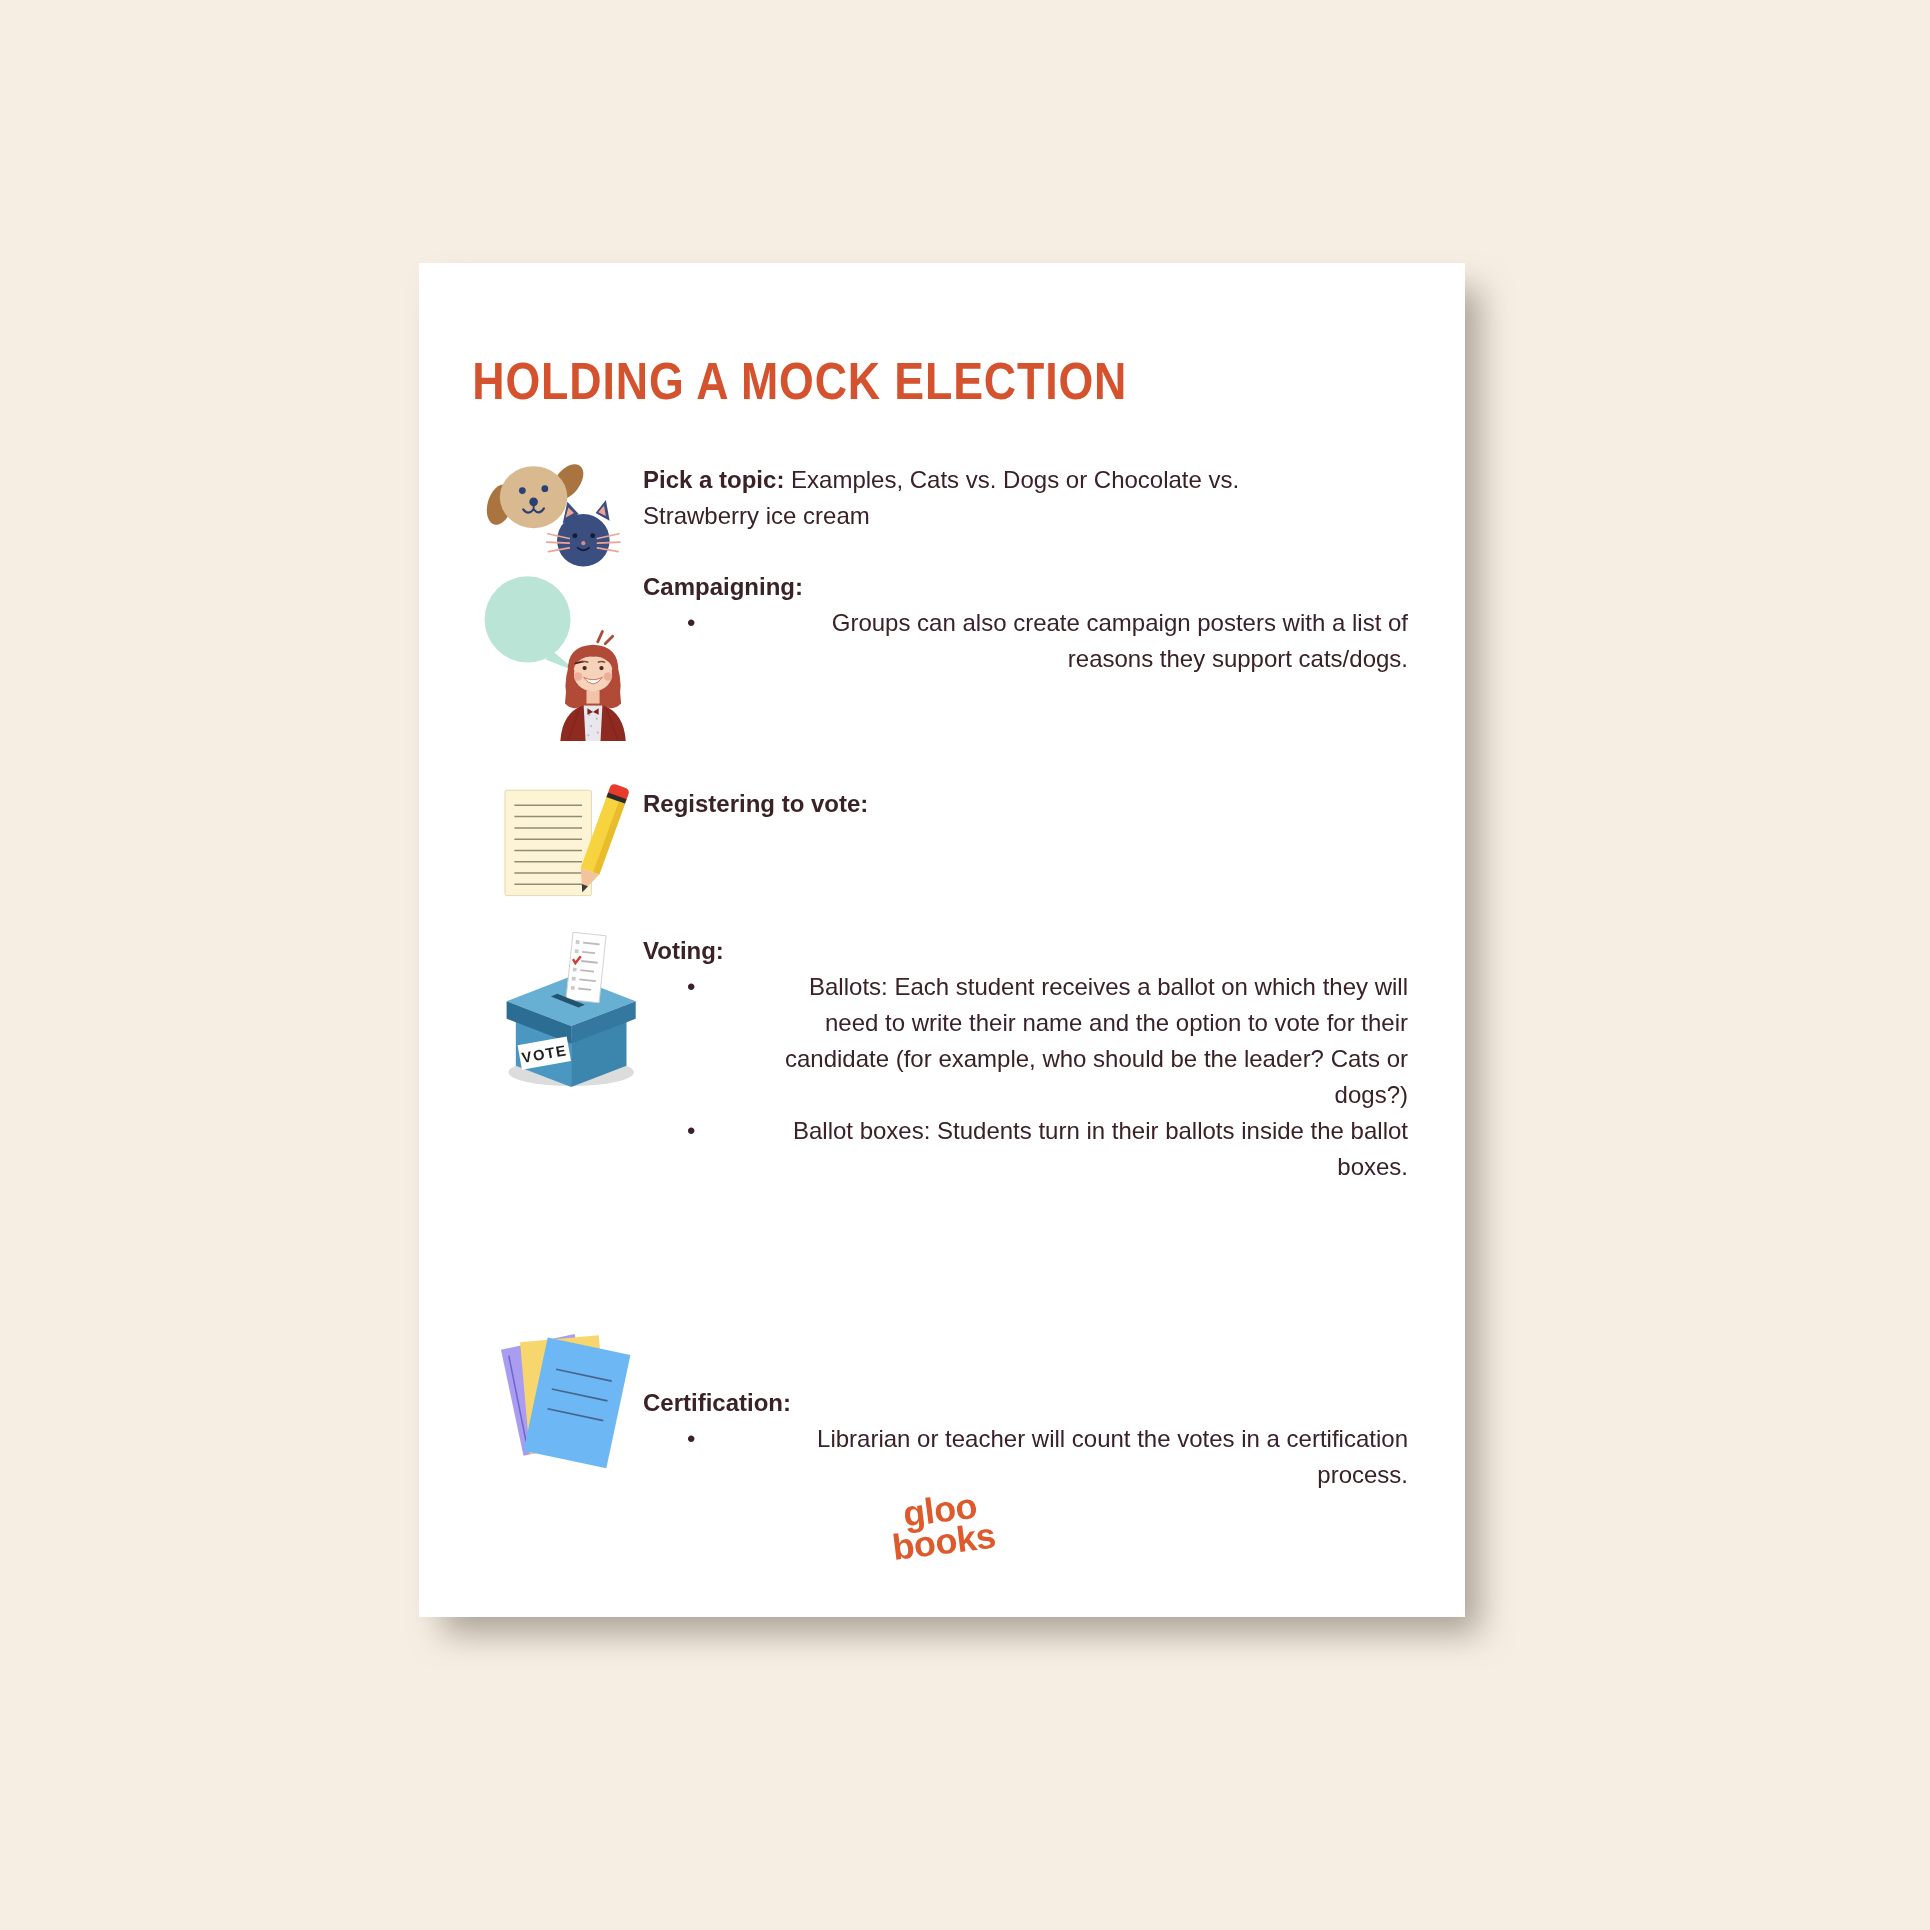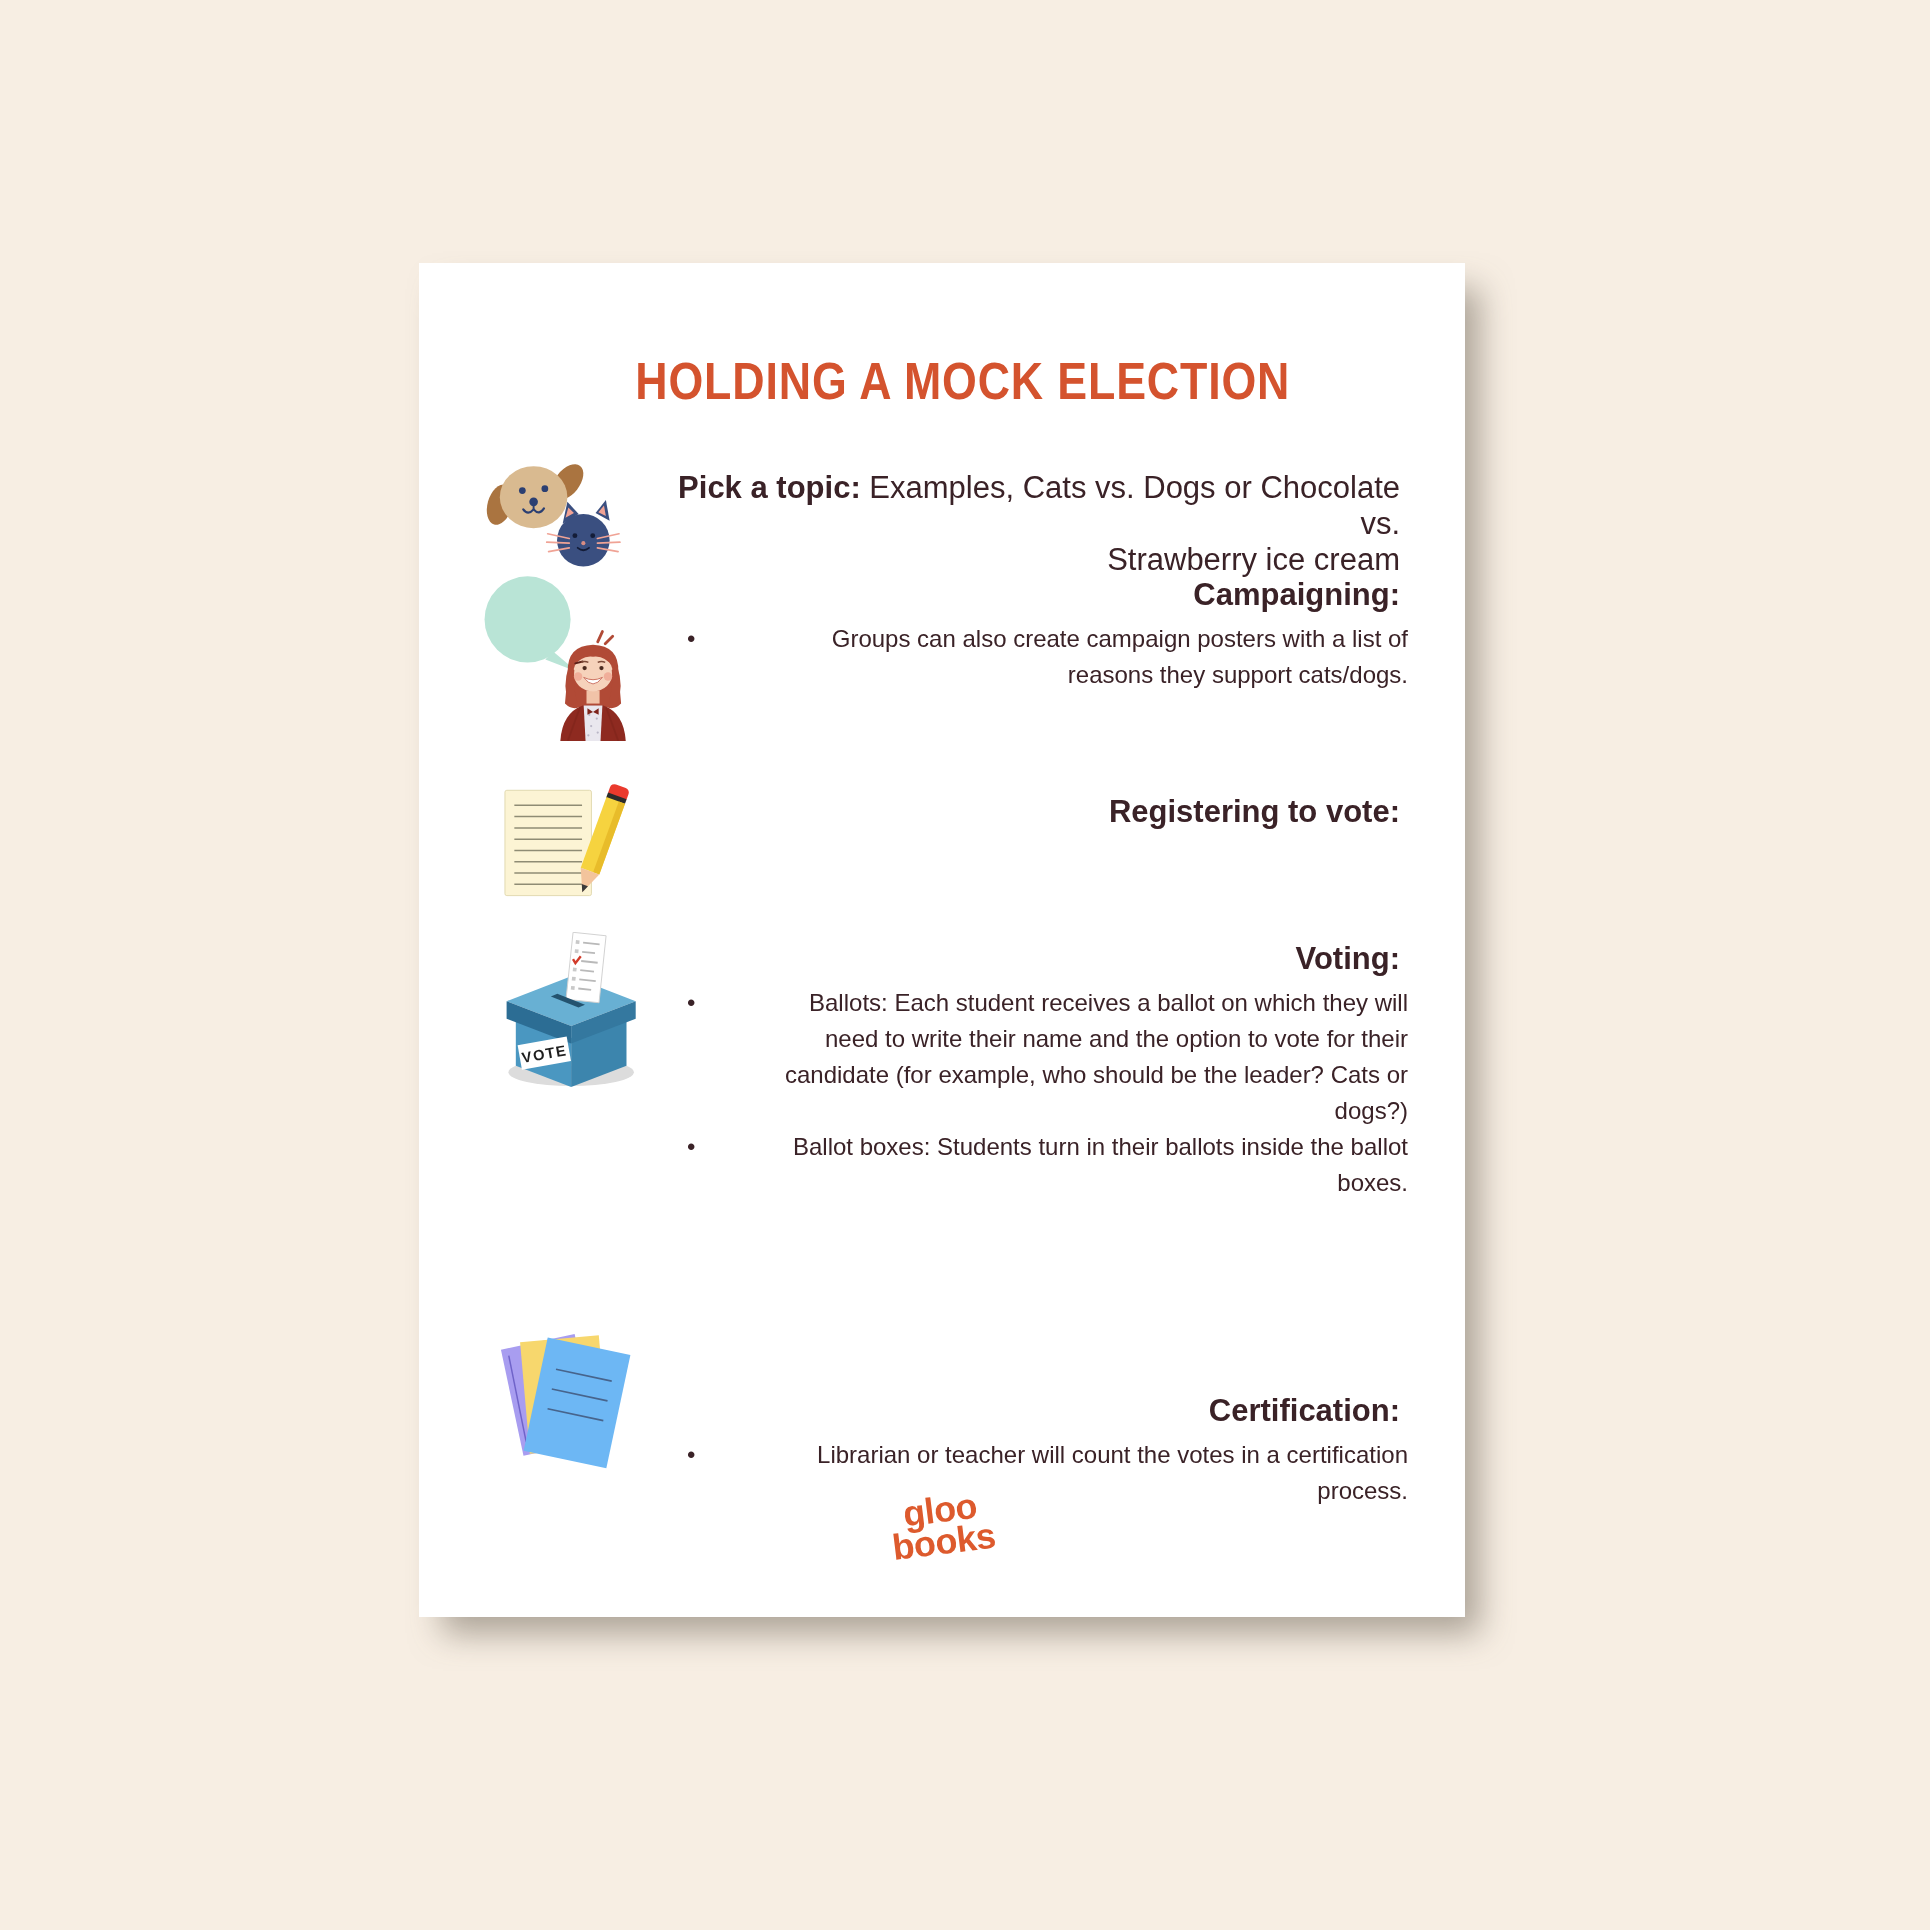--- a/index.html
+++ b/index.html
@@ -9,30 +9,29 @@
     font-family:"Liberation Sans",sans-serif;
     overflow:hidden;
   }
   .page{
     position:absolute;left:419px;top:263px;width:1046px;height:1354px;
     background:#ffffff;
     box-shadow:19px 21px 31px -3.8px rgba(110,100,88,.55);
   }
   .title{
     position:absolute;top:92px;left:0;width:100%;margin:0;
-    text-align:center;font-size:52px;font-weight:700;line-height:1;
+    text-align:left;font-size:52px;font-weight:700;line-height:1;
     color:#d4532e;
-    padding-left:21px;
   }
   .title .squeeze{display:inline-block;transform:scaleX(.86);transform-origin:center;letter-spacing:1px;white-space:nowrap;}
   .sec{
     position:absolute;left:224px;width:765px;
     color:#3a2227;font-size:24px;line-height:36px;
   }
-  .sec p,.sec h2{margin:8px;white-space:pre-line;font-size:31px;text-align:right;}
+  .sec p,.sec h2{margin:0;white-space:pre-line;font-size:24px;}
   .sec h2{font-weight:700;}
   .sec .lead b{font-weight:700;}
   .bullets{list-style:none;margin:0;padding:0;text-align:right;}
   .bullets li{position:relative;padding-left:70px;white-space:pre-line;}
   .bullets li::before{content:"\2022";position:absolute;left:44px;top:0;}
   .icon{position:absolute;}
   .logo{
     position:absolute;top:1231px;left:50%;
     transform:translateX(-50%) rotate(-7deg);
     color:#dd5a2d;font-weight:700;text-align:center;

